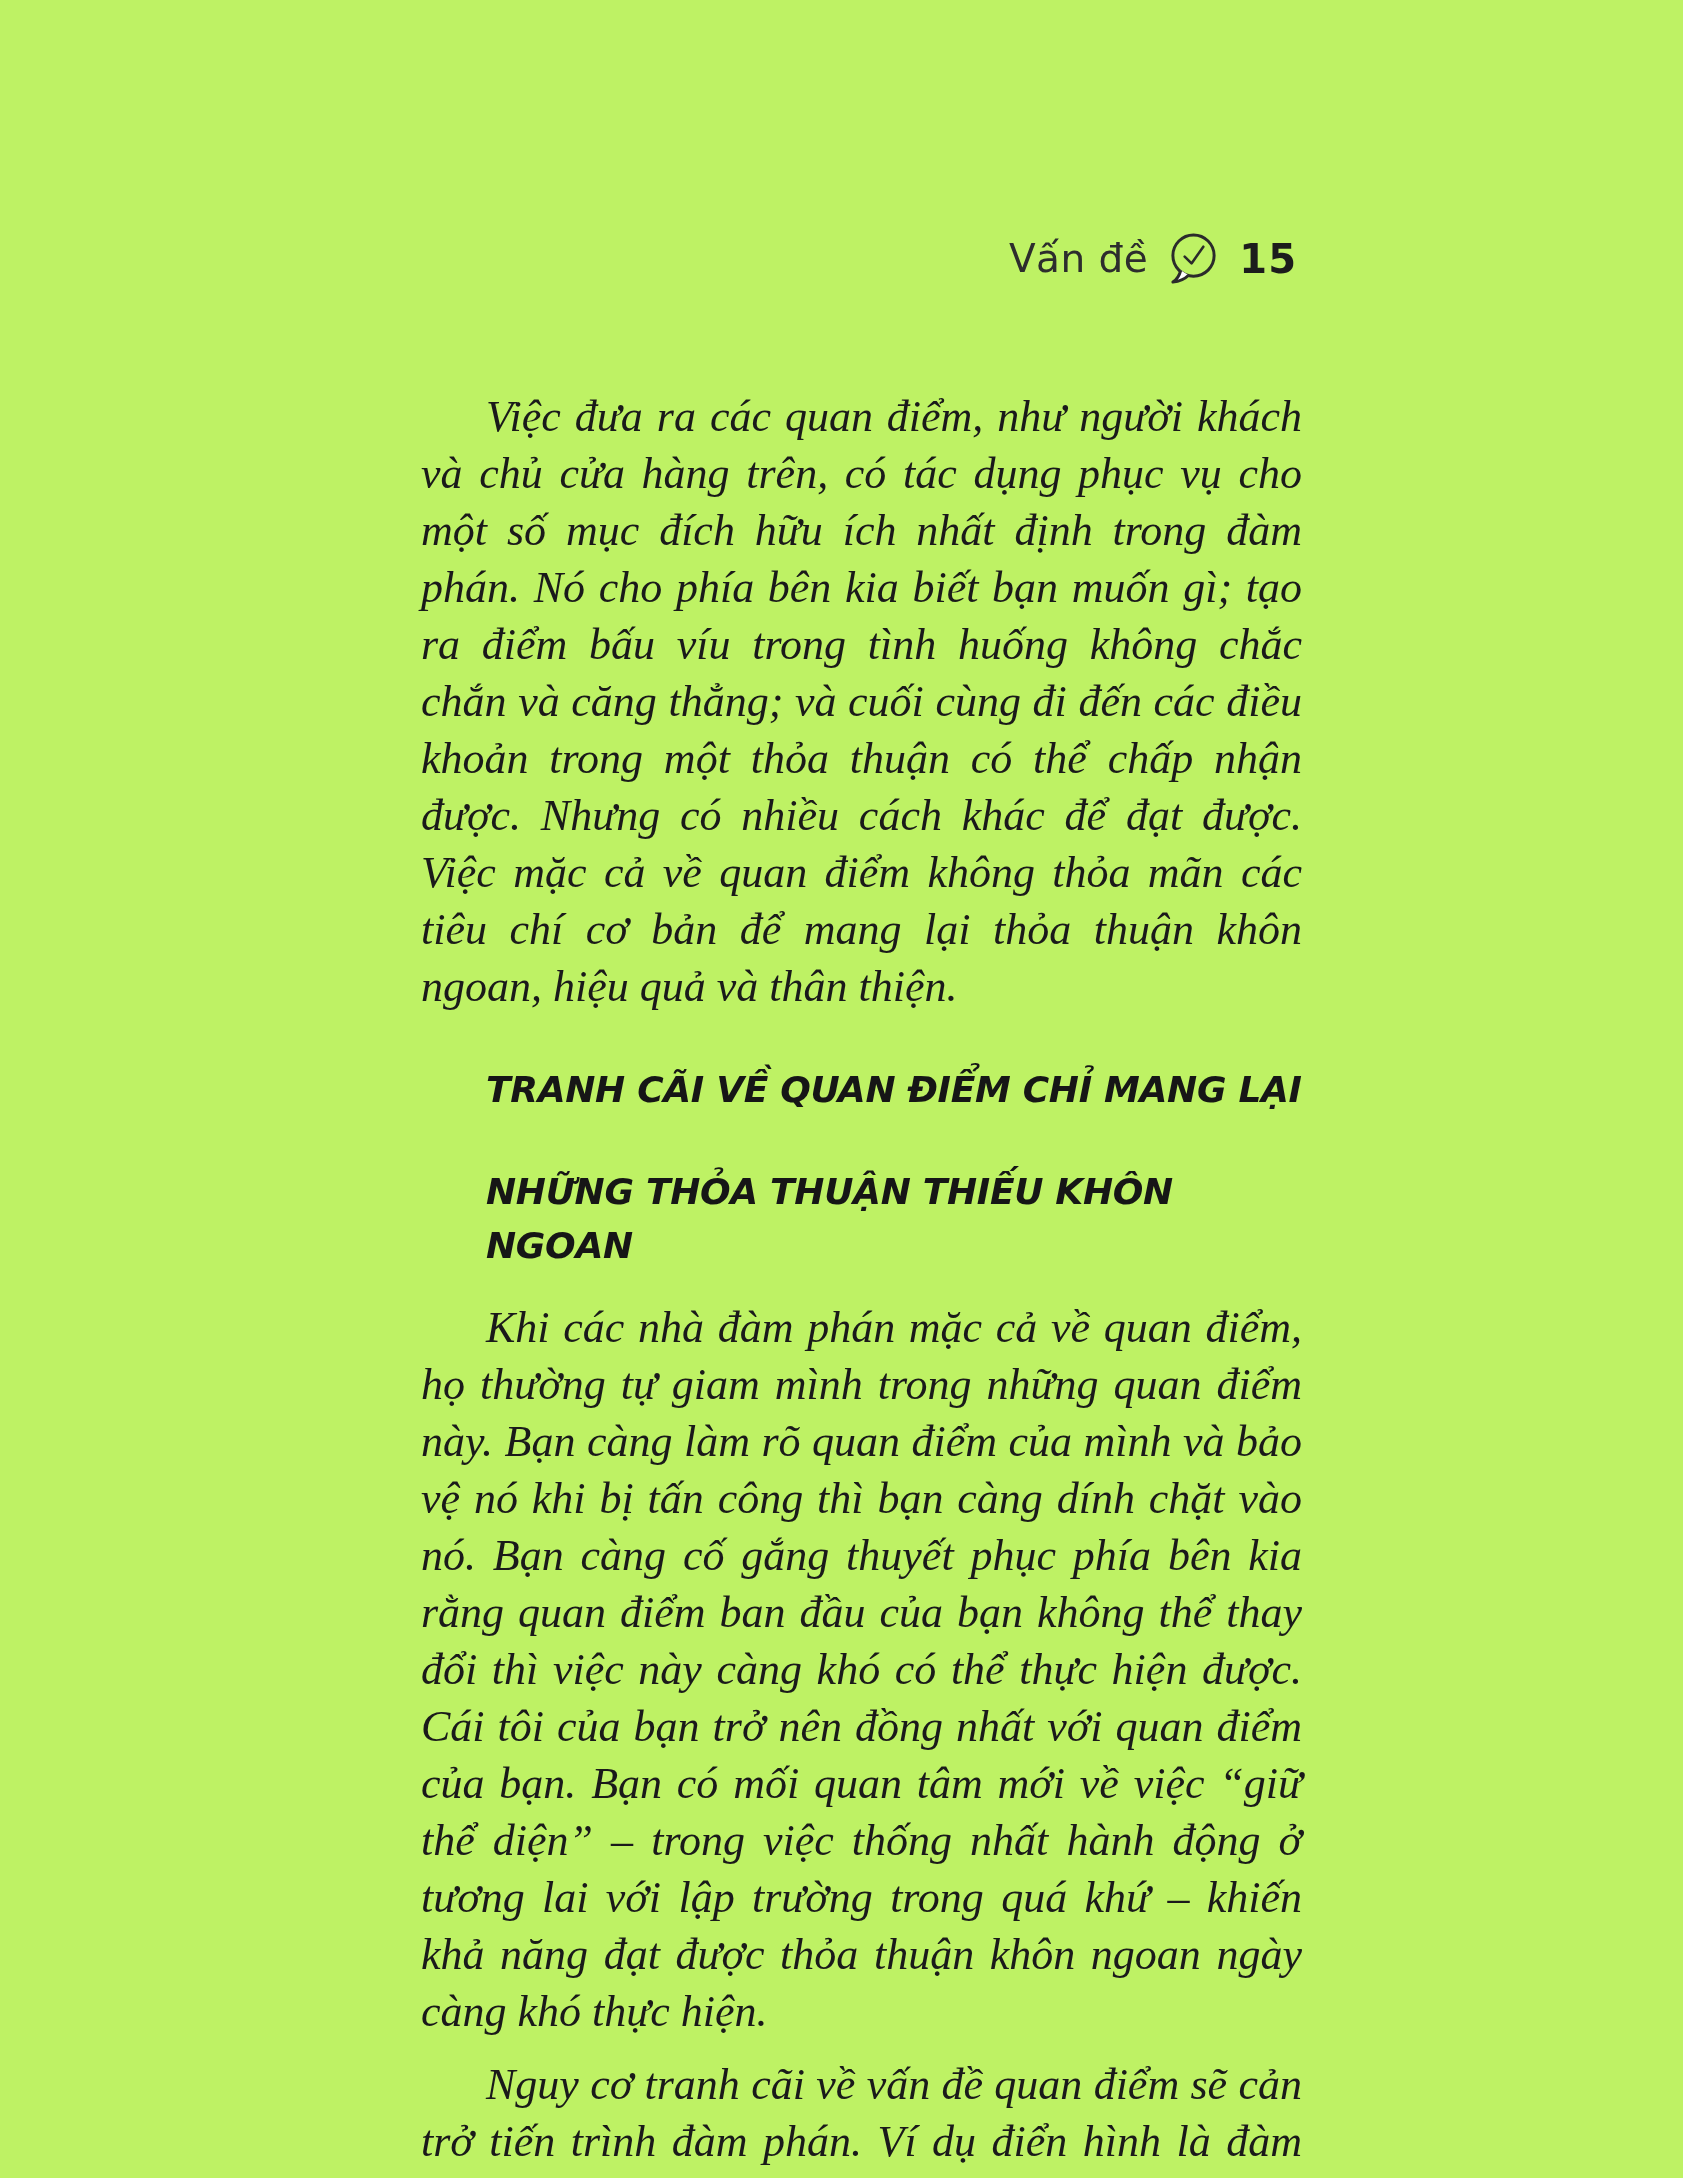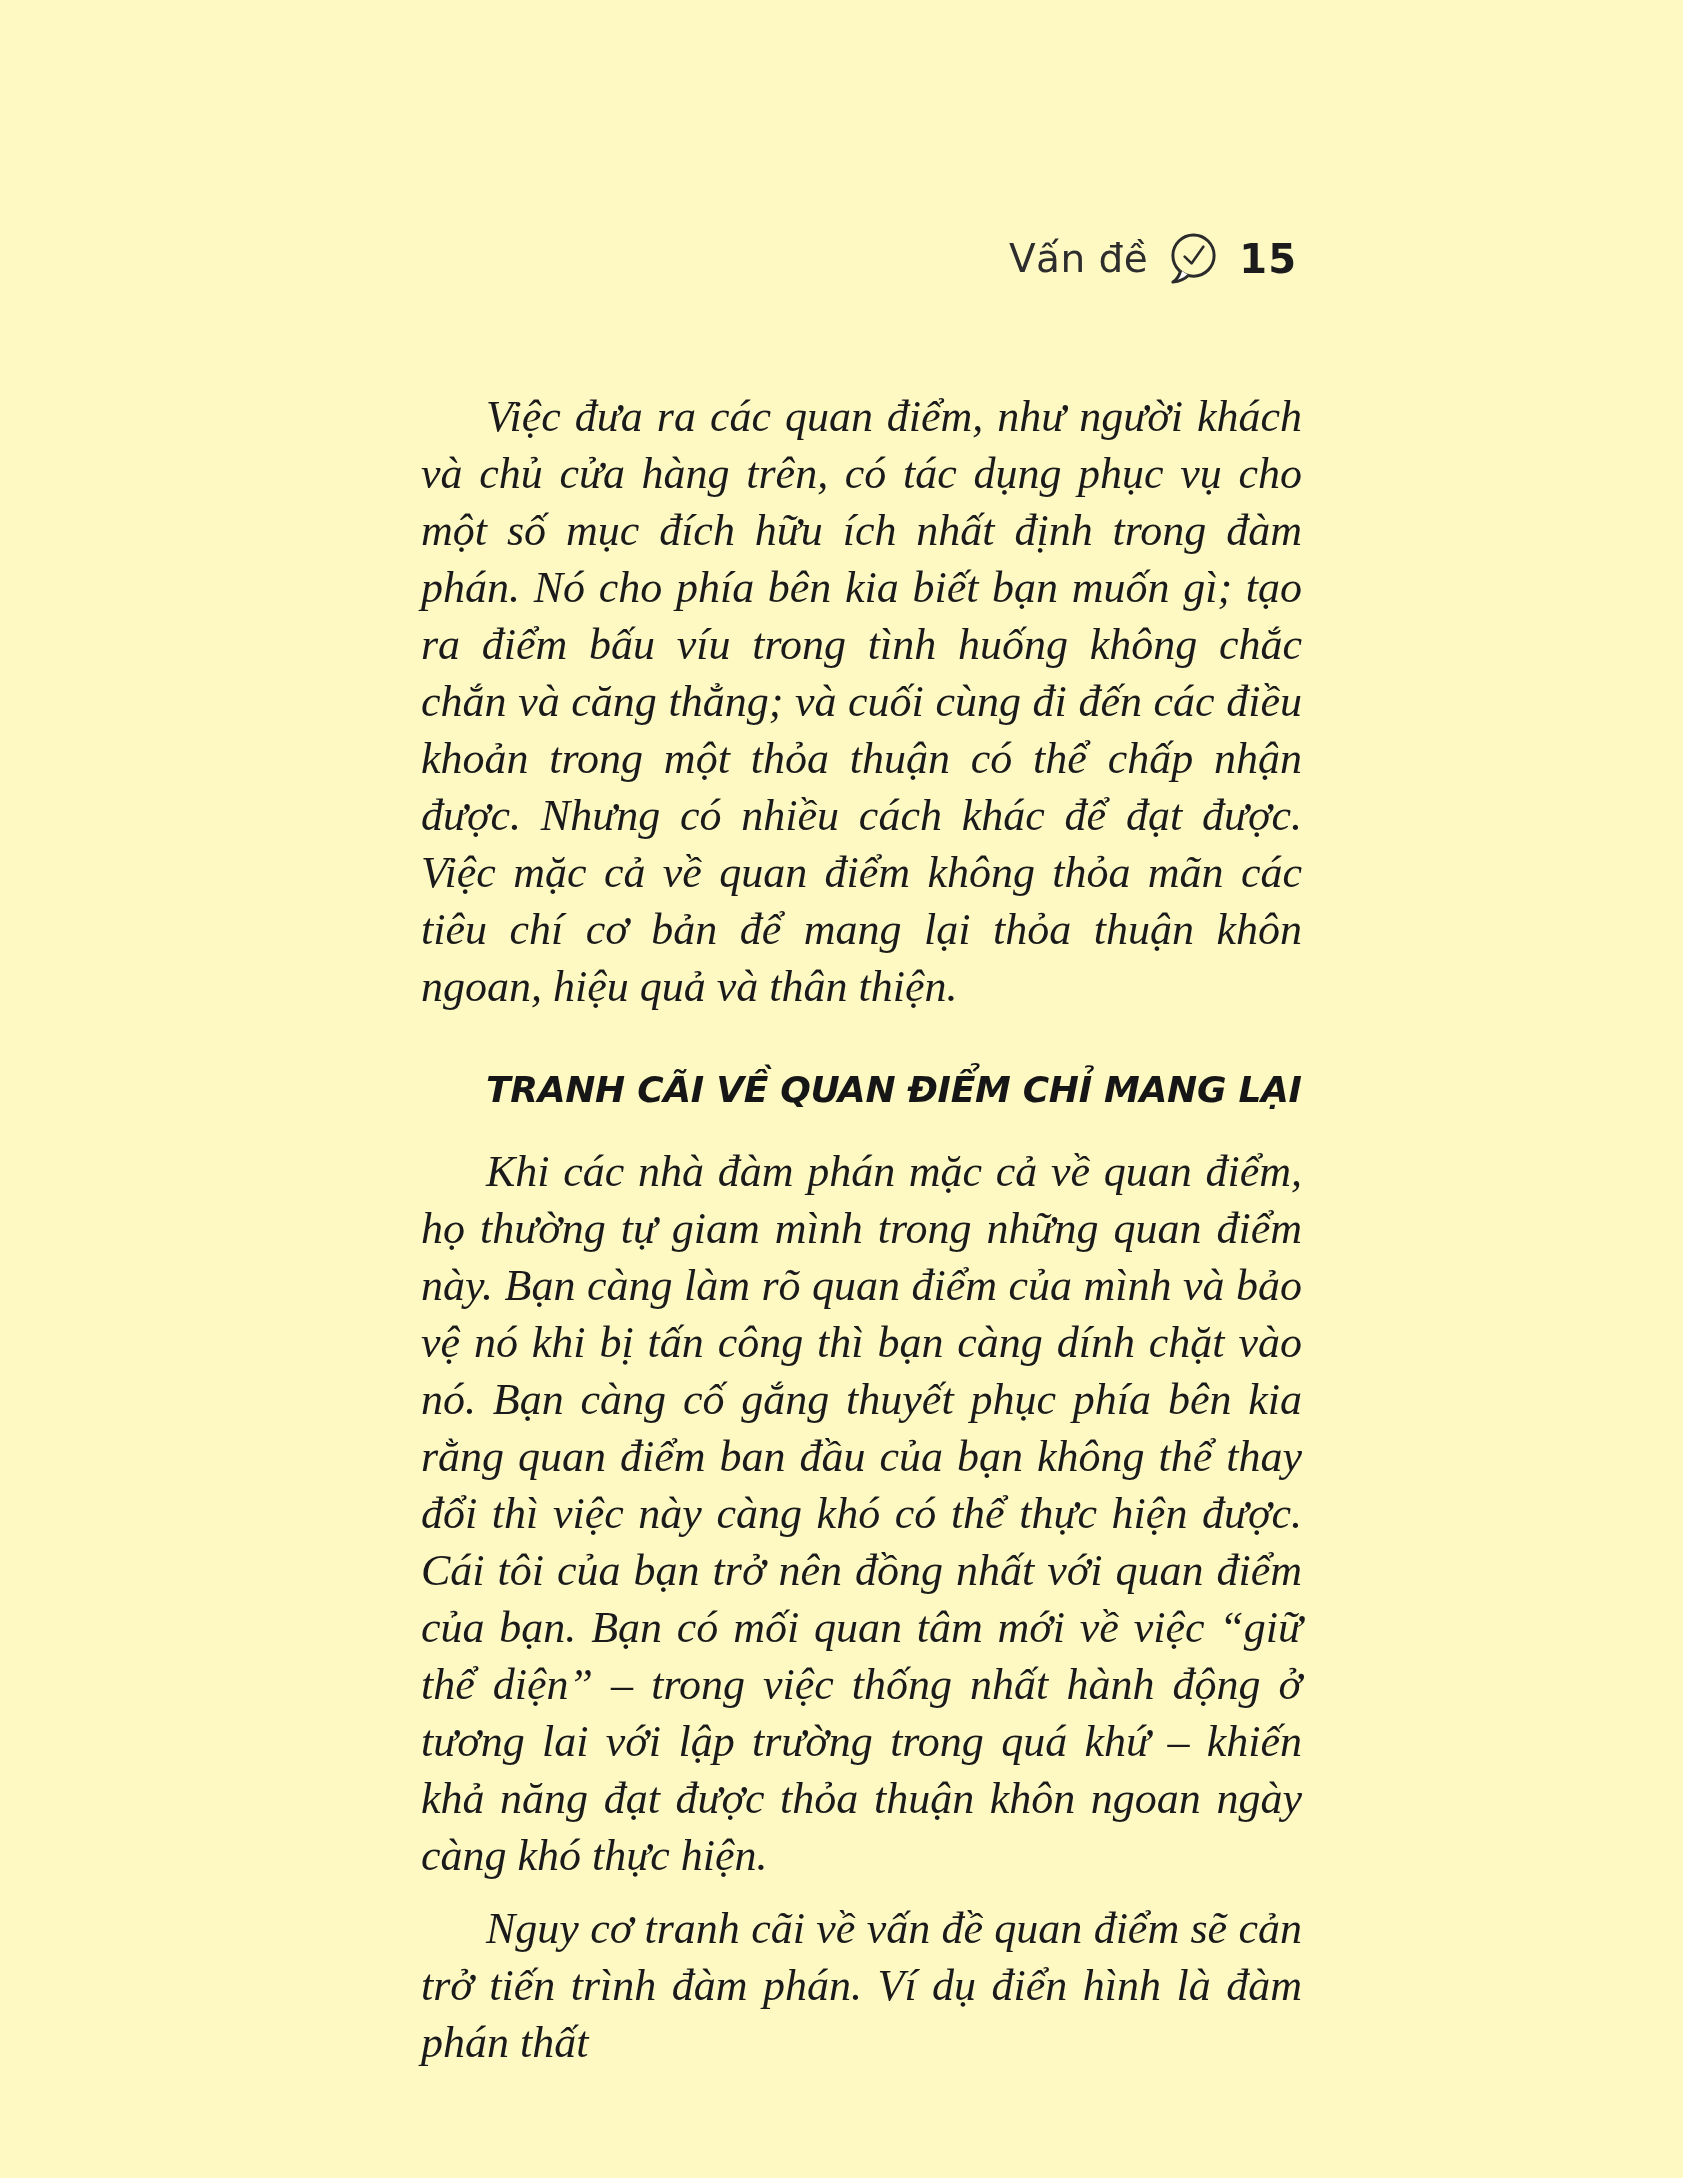--- a/index.html
+++ b/index.html
@@ -1,19 +1,19 @@
 <!DOCTYPE html>
 <html lang="vi"><head>
 <meta charset="utf-8">
 <style>
   html,body{margin:0;padding:0;background:#e8e8e8;}
   .page{
     position:relative;
     width:1683px;height:2178px;
-    background:#fef9c3;
+    background:#bef264;
     overflow:hidden;
     font-family:"Liberation Serif", serif;
     color:#1a1a1a;
   }
   
   .running-header{
     position:absolute;
     top:230px;
     right:386px;
     display:flex;
@@ -80,20 +80,21 @@
     </svg>
     <span class="page-number">15</span>
   </div>
 
   <div class="content">
 
     <p class="para-1">Việc đưa ra các quan điểm, như người khách và chủ cửa hàng trên, có tác dụng phục vụ cho một số mục đích hữu ích nhất định trong đàm phán. Nó cho phía bên kia biết bạn muốn gì; tạo ra điểm bấu víu trong tình huống không chắc chắn và căng thẳng; và cuối cùng đi đến các điều khoản trong một thỏa thuận có thể chấp nhận được. Nhưng có nhiều cách khác để đạt được. Việc mặc cả về quan điểm không thỏa mãn các tiêu chí cơ bản để mang lại thỏa thuận khôn ngoan, hiệu quả và thân thiện.</p>
 
     <h2 class="section-heading">
       <span class="hline">TRANH CÃI VỀ QUAN ĐIỂM CHỈ MANG LẠI</span>
+      <span class="hline">NHỮNG THỎA THUẬN THIẾU KHÔN NGOAN</span>
     </h2>
 
     <p class="para-2">Khi các nhà đàm phán mặc cả về quan điểm, họ thường tự giam mình trong những quan điểm này. Bạn càng làm rõ quan điểm của mình và bảo vệ nó khi bị tấn công thì bạn càng dính chặt vào nó. Bạn càng cố gắng thuyết phục phía bên kia rằng quan điểm ban đầu của bạn không thể thay đổi thì việc này càng khó có thể thực hiện được. Cái tôi của bạn trở nên đồng nhất với quan điểm của bạn. Bạn có mối quan tâm mới về việc “giữ thể diện” – trong việc thống nhất hành động ở tương lai với lập trường trong quá khứ – khiến khả năng đạt được thỏa thuận khôn ngoan ngày càng khó thực hiện.</p>
 
     <p class="para-3">Nguy cơ tranh cãi về vấn đề quan điểm sẽ cản trở tiến trình đàm phán. Ví dụ điển hình là đàm phán thất</p>
 
   </div>
 
 </div>
 

